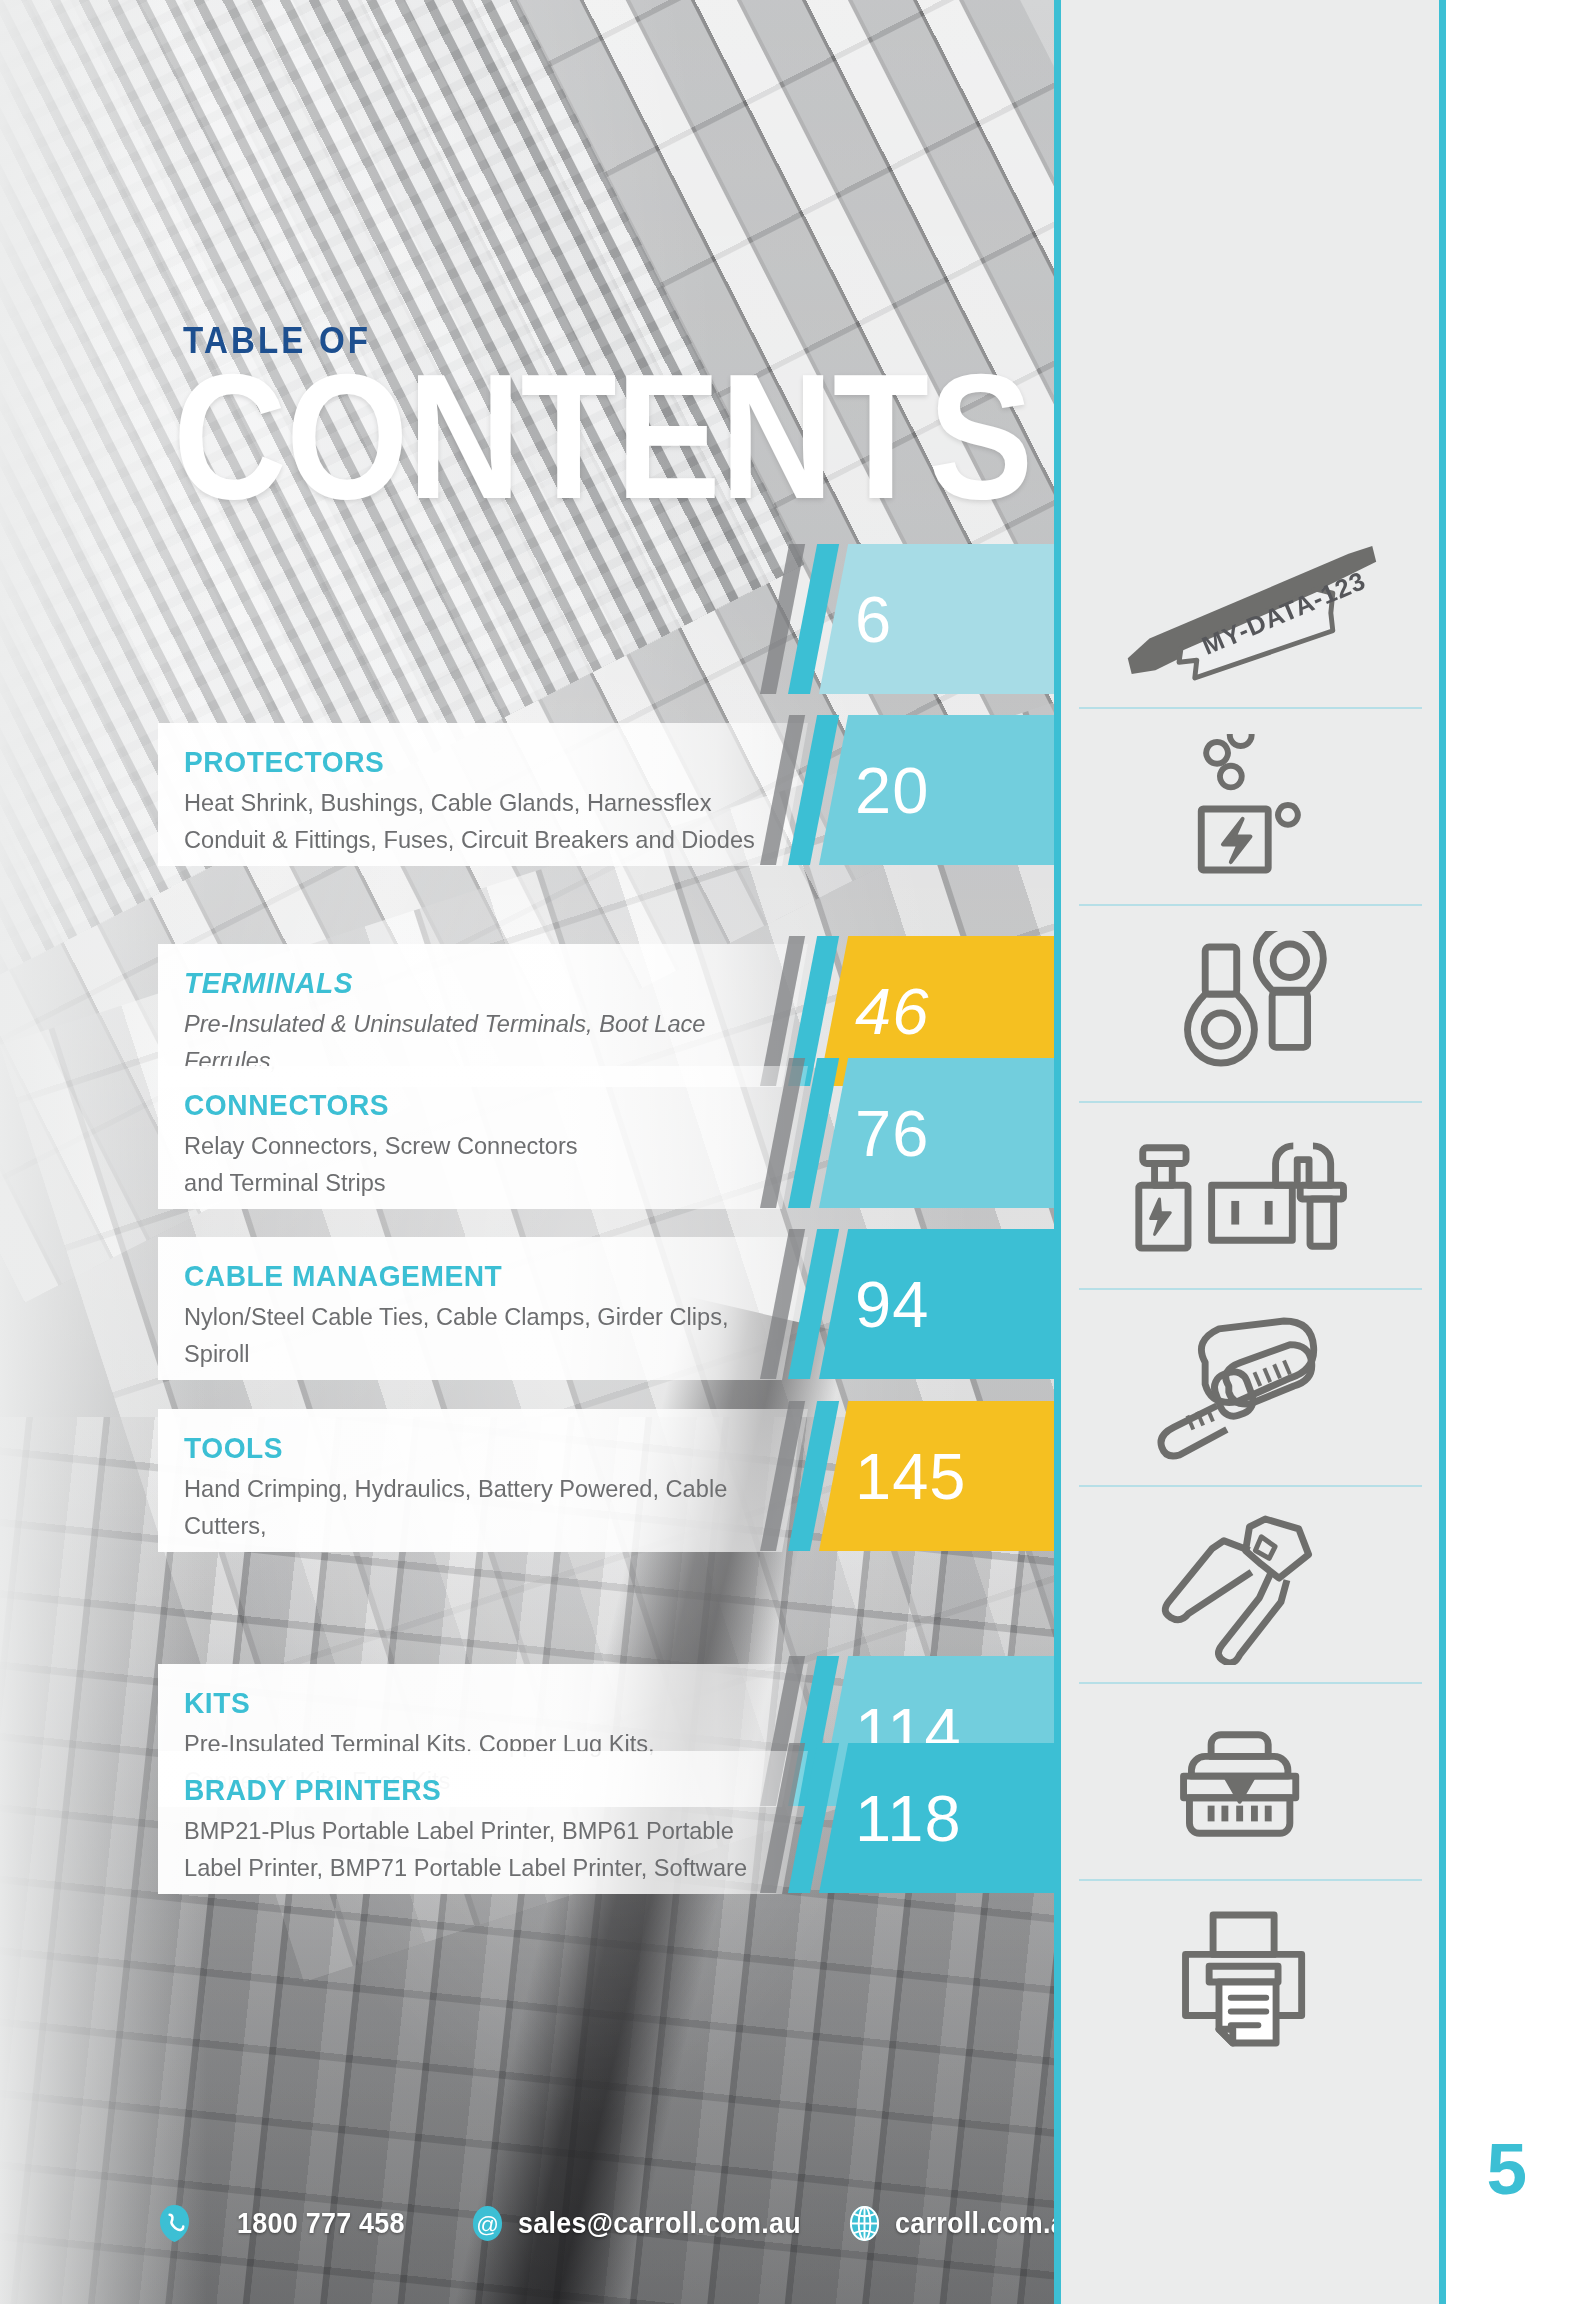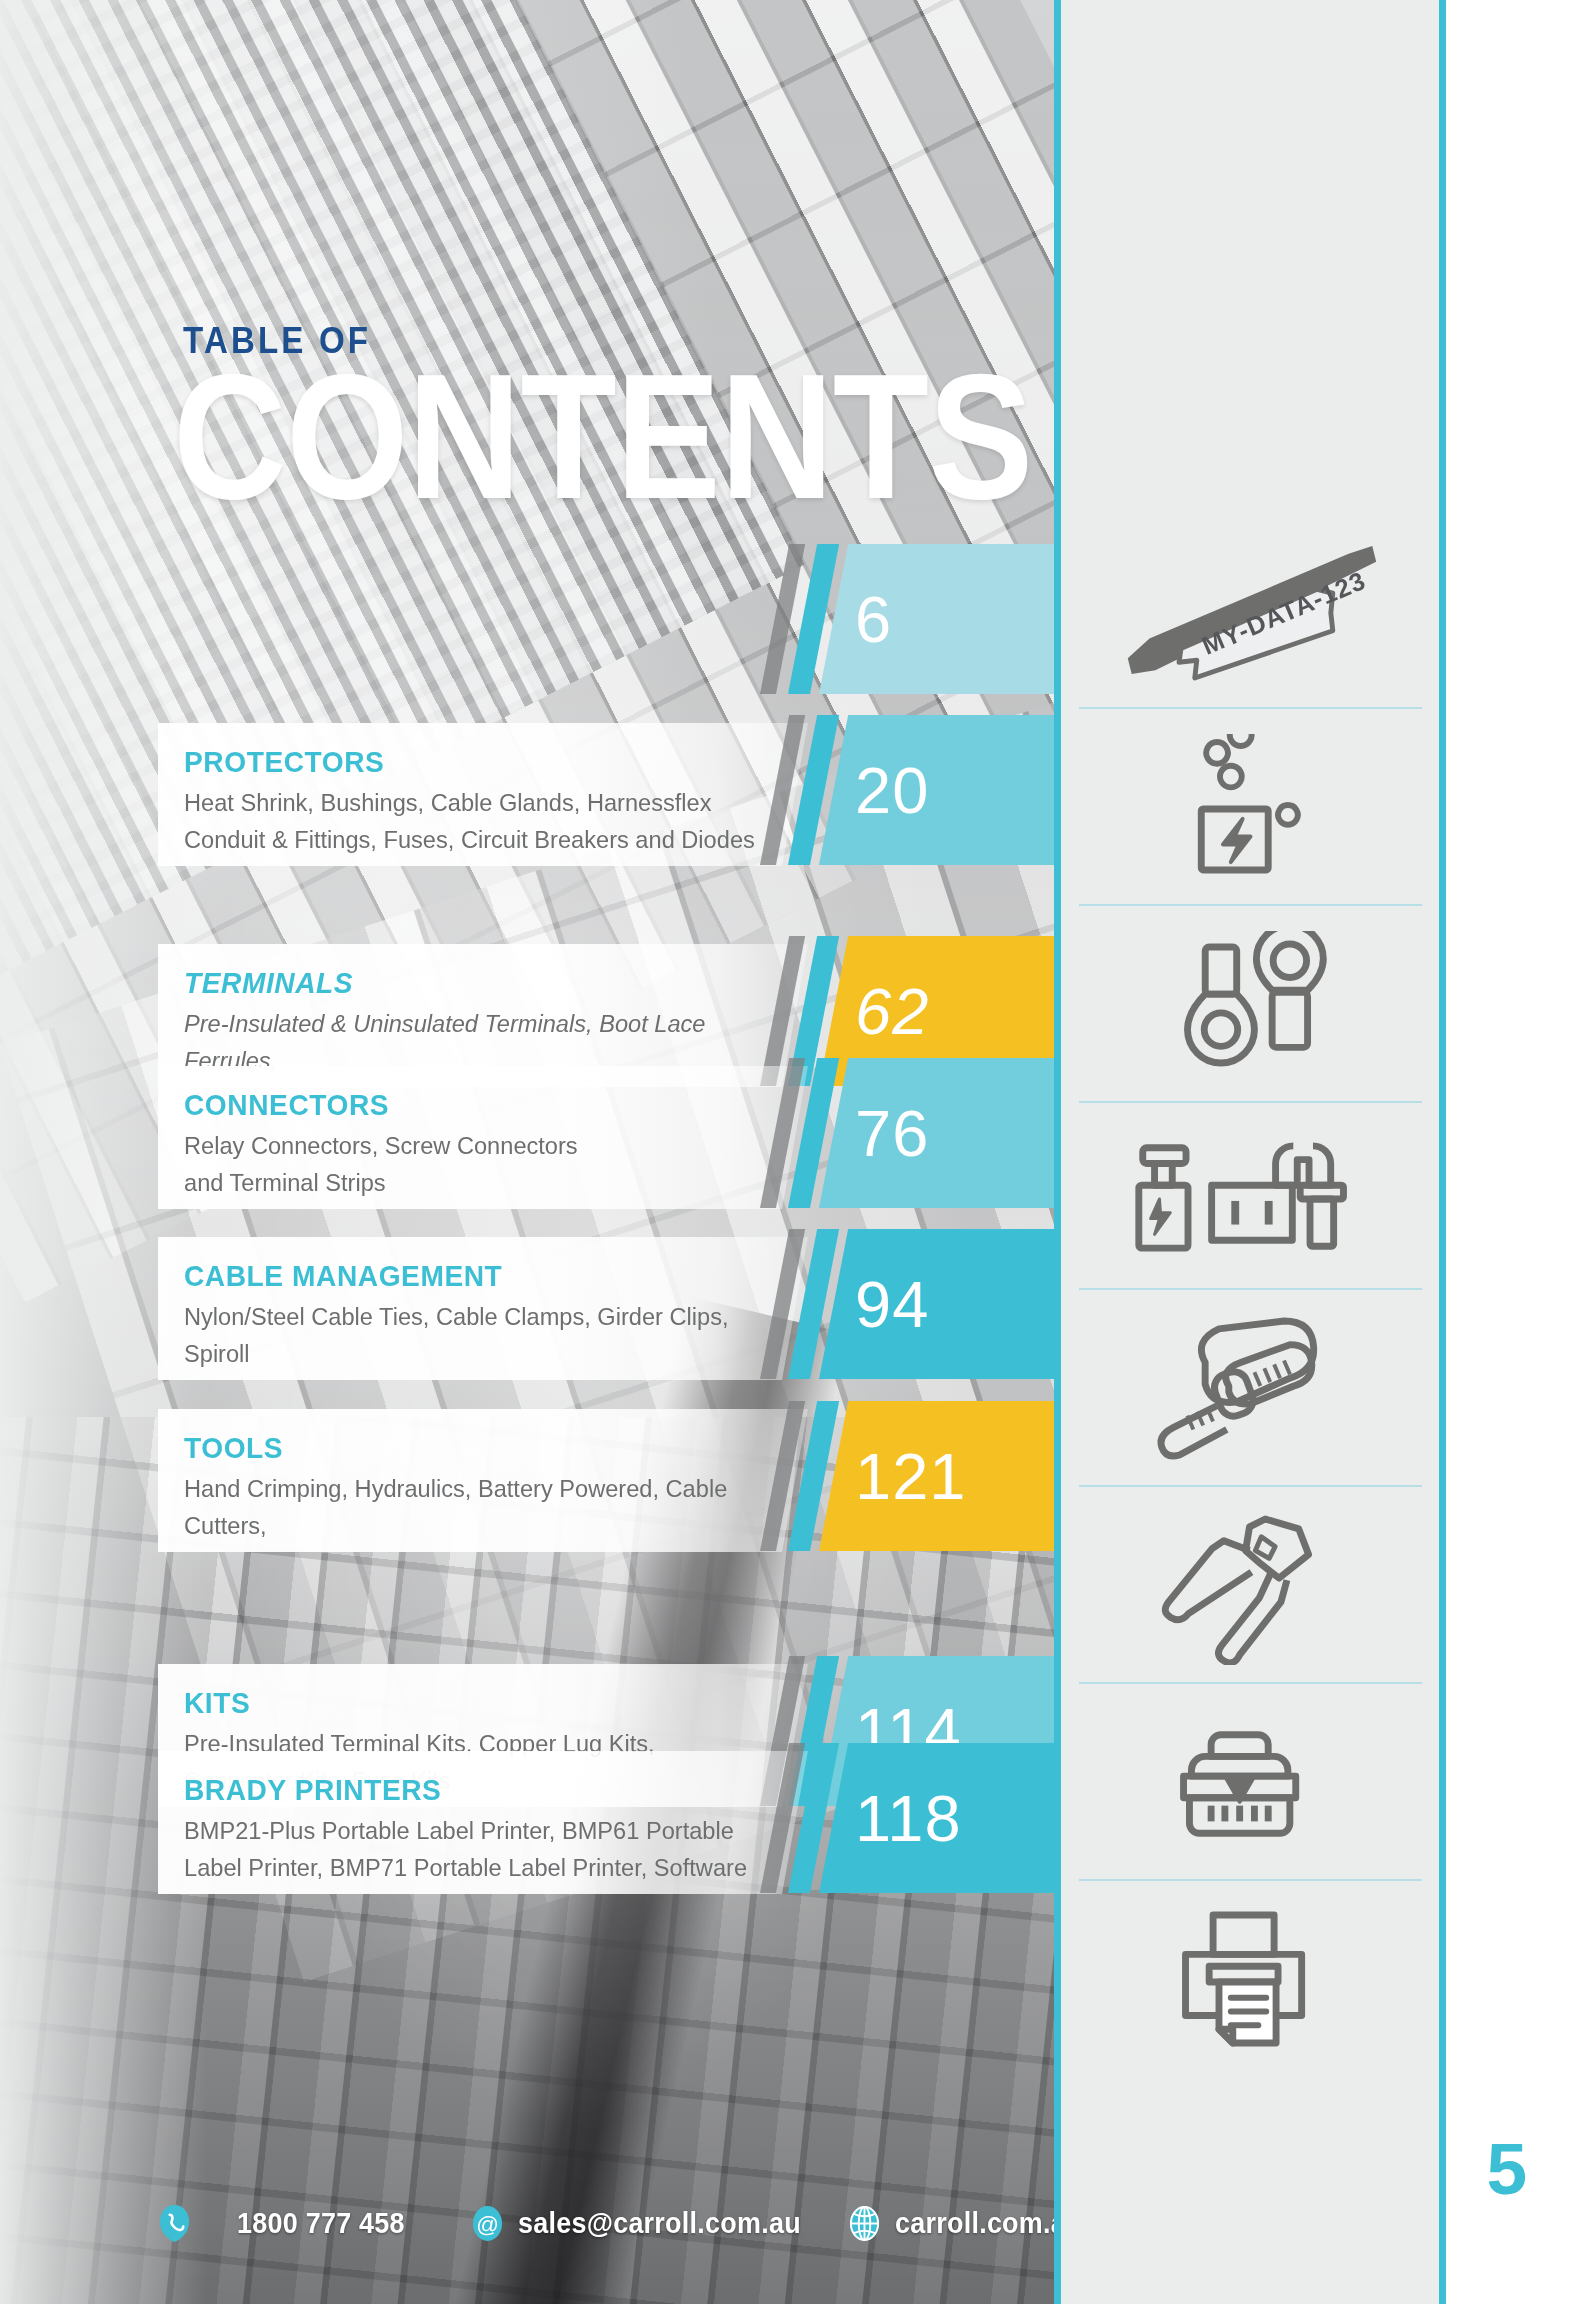--- a/index.html
+++ b/index.html
@@ -224,21 +224,21 @@
         <div class="rowText">
           <div class="rowTitle">TERMINALS</div>
           <div class="rowDesc">Pre-Insulated &amp; Uninsulated Terminals, Boot Lace Ferrules,
 Copper Lugs &amp; Links, Battery Terminals and Accessories</div>
         </div>
         <div class="badge">
           <div class="slash2"></div>
           <div class="slash"></div>
           <div class="fill" style="background:#f5c021"></div>
         </div>
-        <div class="badgeNum">62</div>
+        <div class="badgeNum">46</div>
       </div>
       <div class="row" style="top: 1066px;">
         <div class="rowText">
           <div class="rowTitle">CONNECTORS</div>
           <div class="rowDesc">Relay Connectors, Screw Connectors
 and Terminal Strips</div>
         </div>
         <div class="badge">
           <div class="slash2"></div>
           <div class="slash"></div>
@@ -263,21 +263,21 @@
         <div class="rowText">
           <div class="rowTitle">TOOLS</div>
           <div class="rowDesc">Hand Crimping, Hydraulics, Battery Powered, Cable Cutters,
 Harnessflex, Amphenol, Weather Packs, Cable Ties and Boxes</div>
         </div>
         <div class="badge">
           <div class="slash2"></div>
           <div class="slash"></div>
           <div class="fill" style="background:#f5c021"></div>
         </div>
-        <div class="badgeNum">121</div>
+        <div class="badgeNum">145</div>
       </div>
       <div class="row" style="top: 1664px;">
         <div class="rowText">
           <div class="rowTitle">KITS</div>
           <div class="rowDesc">Pre-Insulated Terminal Kits, Copper Lug Kits,
 Connector Kits, Fuse Kits</div>
         </div>
         <div class="badge">
           <div class="slash2"></div>
           <div class="slash"></div>

